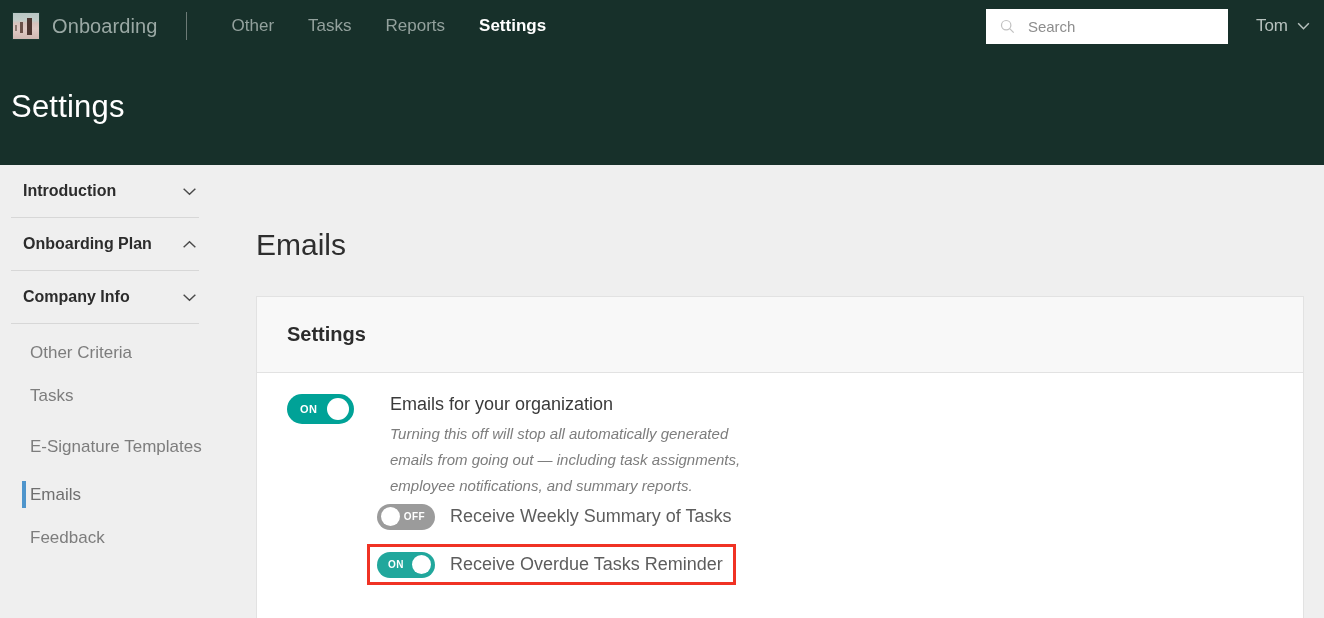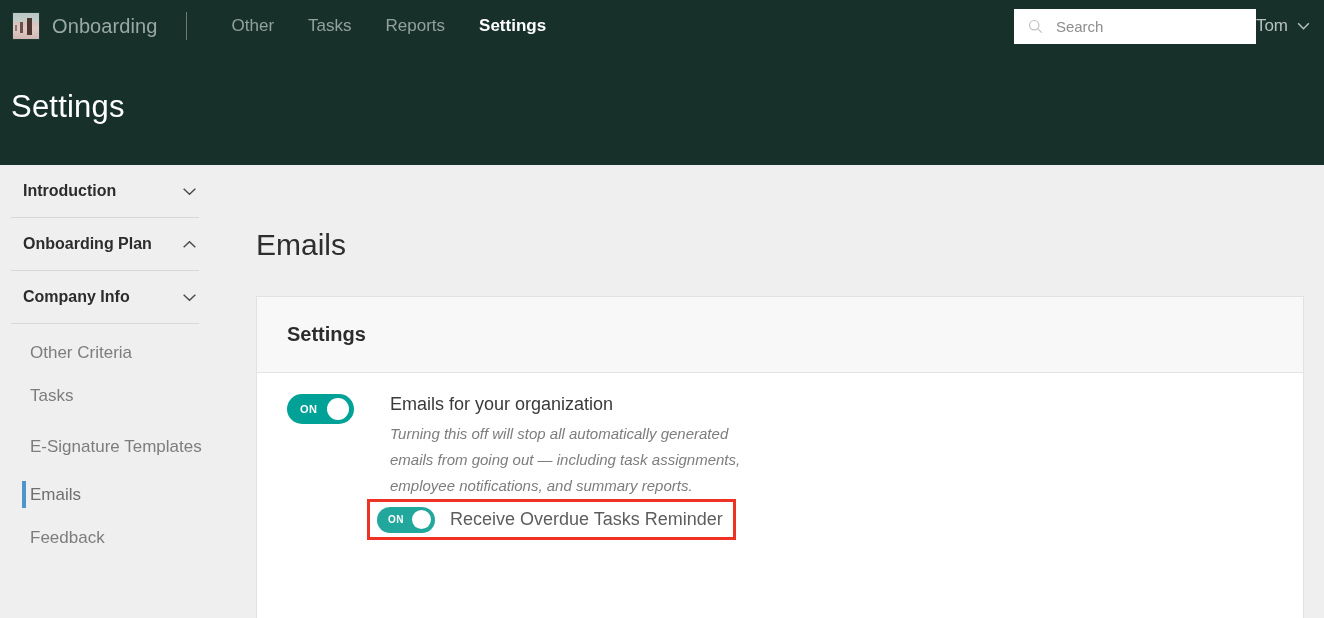--- a/index.html
+++ b/index.html
@@ -123,20 +123,21 @@
     color: #444;
     margin-left: 13px;
     width: 170px;
     background: transparent;
   }
   .search-input::placeholder { color: #8d8d8d; }
 
   .user-menu {
     display: flex;
     align-items: center;
+    margin-left: 28px;
     cursor: pointer;
   }
   .user-name {
     color: #b7c1be;
     font-size: 17px;
   }
   .chevron-down-white {
     margin-left: 9px;
     width: 13px; height: 8px;
   }
@@ -477,20 +478,27 @@
             <span class="knob"></span>
           </div>
           <div class="main-text">
             <div class="title">Emails for your organization</div>
             <div class="desc">Turning this off will stop all automatically generated emails from going out — including task assignments, employee notifications, and summary reports.</div>
           </div>
         </div>
 
         <div class="sub-rows">
 
+          <div class="sub-row">
+            <div class="toggle small off">
+              <span class="lbl">OFF</span>
+              <span class="knob"></span>
+            </div>
+            <div class="sr-label">Receive Weekly Summary of Tasks</div>
+          </div>
 
           <div class="sub-row highlight">
             <div class="toggle small on">
               <span class="lbl">ON</span>
               <span class="knob"></span>
             </div>
             <div class="sr-label">Receive Overdue Tasks Reminder</div>
           </div>
 
         </div>

